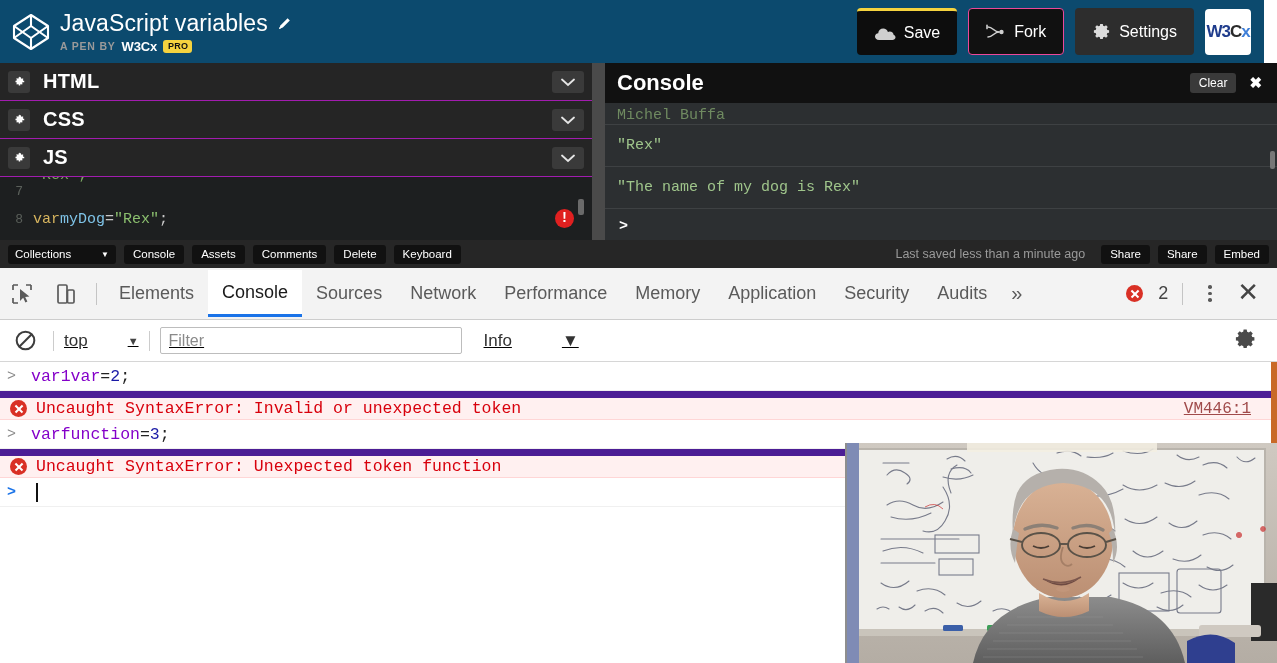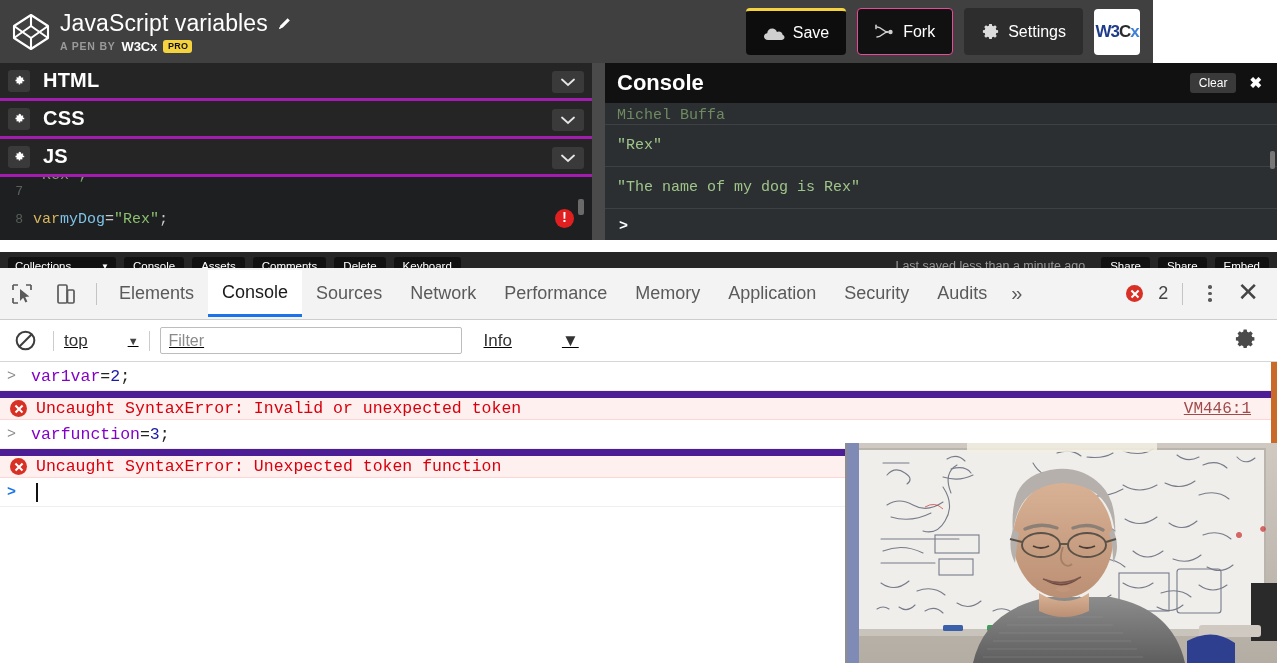--- a/index.html
+++ b/index.html
@@ -1,22 +1,22 @@
 <!DOCTYPE html>
 <html><head>
 <meta charset="utf-8">
 <style>
   * { margin:0; padding:0; box-sizing:border-box; }
   html,body { width:1277px; height:663px; overflow:hidden; background:#fff;
               font-family:"Liberation Sans", sans-serif; }
 
   
   #codepen-header {
-    position:absolute; left:0; top:0; width:1153px; height:63px;
-    background:#404040; display:flex; align-items:center;
+    position:absolute; left:0; top:0; width:1264px; height:63px;
+    background:#0c4a6e; display:flex; align-items:center;
   }
   .cp-logo { width:46px; height:46px; margin-left:8px; flex:0 0 auto; }
   .cp-title-wrap { margin-left:6px; display:flex; flex-direction:column; justify-content:center; }
   .cp-title-row { display:flex; align-items:center; gap:9px; }
   .cp-title { color:#fff; font-size:23px; font-weight:400; letter-spacing:.1px; }
   .pencil-ic { width:15px; height:15px; display:block; }
   .cp-sub { display:flex; align-items:center; gap:6px; margin-top:2px; }
   .cp-sub-by { color:#9a9a9a; font-size:10.5px; font-weight:bold; letter-spacing:.8px; }
   .cp-sub-user { color:#fff; font-size:13px; font-weight:bold; letter-spacing:-.2px; }
   .cp-pro { background:#f5d33f; color:#111; font-size:9px; font-weight:bold;
@@ -30,21 +30,21 @@
   .cp-btn svg { display:block; }
   .w3cx-logo { width:46px; height:46px; background:#fff; border-radius:4px;
                display:flex; align-items:center; justify-content:center; }
   .w3cx-logo span { font-size:17px; font-weight:bold; letter-spacing:-1px; font-family:"Liberation Sans",sans-serif; }
   .w3a { color:#1f3c8c; } .w3b { color:#2b2b2b; } .w3c { color:#3f7fd8; }
 
   
   #codepen-body { position:absolute; left:0; top:63px; width:1277px; height:177px; background:#1d1f20; }
 
   .editors { position:absolute; left:0; top:0; width:592px; height:177px; background:#1d1f20; }
-  .ed-head { height:38px; background:#252525; border-bottom:3px solid #a21caf;
+  .ed-head { height:38px; background:#252525; border-bottom:1px solid #a21caf;
              display:flex; align-items:center; padding:0 8px; position:relative; }
   .ed-gear { width:22px; height:22px; background:#3a3a3a; border-radius:3px;
              display:flex; align-items:center; justify-content:center; flex:0 0 auto; cursor:pointer; }
   .ed-name { color:#fff; font-size:20px; font-weight:bold; margin-left:13px; letter-spacing:.2px; }
   .ed-chev { position:absolute; right:8px; top:8px; width:32px; height:22px; background:#3a3a3a;
              border-radius:3px; display:flex; align-items:center; justify-content:center; cursor:pointer; }
   .ed-code { position:relative; height:63px; background:#1d1f20; overflow:hidden; font-family:"Liberation Mono", monospace; }
   .code-line { display:flex; height:28px; align-items:center; font-size:15px; }
   .ln { width:33px; text-align:right; color:#5a5f5a; font-size:13px; flex:0 0 auto; padding-right:10px; }
   .ctok-kw { color:#d6b45e; } .ctok-var { color:#7fc4e8; } .ctok-op { color:#c9c9c9; }
@@ -65,21 +65,21 @@
   .cons-x { color:#fff; font-size:15px; font-weight:bold; padding:2px 7px; cursor:pointer; }
   .cons-rows { position:relative; height:137px; overflow:hidden; font-family:"Liberation Mono", monospace; }
   .cons-row { height:42px; display:flex; align-items:center; padding-left:12px;
               border-bottom:1px solid #3e4143; color:#9fc58b; font-size:15px; }
   .cons-row.clipped { height:22px; align-items:flex-end; color:#6f8a60; }
   .cons-prompt { height:34px; display:flex; align-items:center; padding-left:14px; color:#fff; font-size:15px; font-weight:bold; }
   .cons-scroll { position:absolute; right:2px; top:48px; width:5px; height:18px; background:#777; border-radius:2px; cursor:pointer; }
 
   
   #cp-footer { position:absolute; left:0; top:240px; width:1277px; height:28px;
-               background:#262626; display:flex; align-items:center; padding:0 8px;margin-top:12px; }
+               background:#262626; display:flex; align-items:center; padding:0 8px; }
   .fsel { background:#111; color:#fff; font-size:11.5px; border-radius:3px; height:19px;
           display:flex; align-items:center; padding:0 7px; min-width:108px; cursor:pointer; }
   .fsel .fcar { margin-left:auto; font-size:8px; }
   .fbtn { background:#111; color:#fff; font-size:11.5px; border-radius:3px; height:19px;
           display:flex; align-items:center; padding:0 9px; margin-left:8px; cursor:pointer; }
   .fsaved { margin-left:auto; color:#9a9a9a; font-size:12.5px; margin-right:8px; }
 
   
   #devtools { position:absolute; left:0; top:268px; width:1277px; height:395px; background:#fff; }
   .dt-tabbar { height:52px; background:#f3f3f3; border-bottom:1px solid #cdcdcd;

